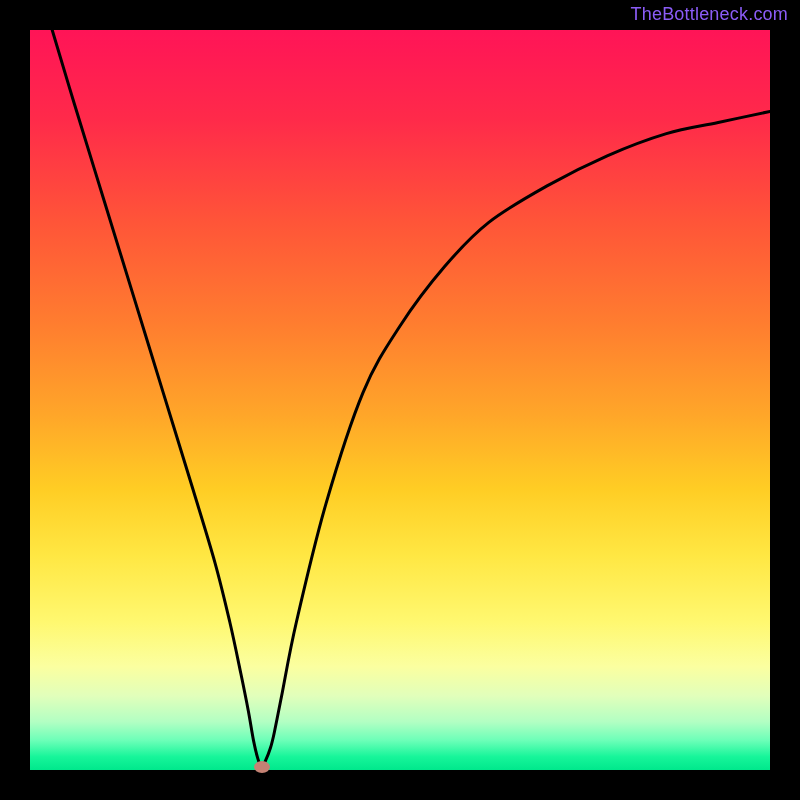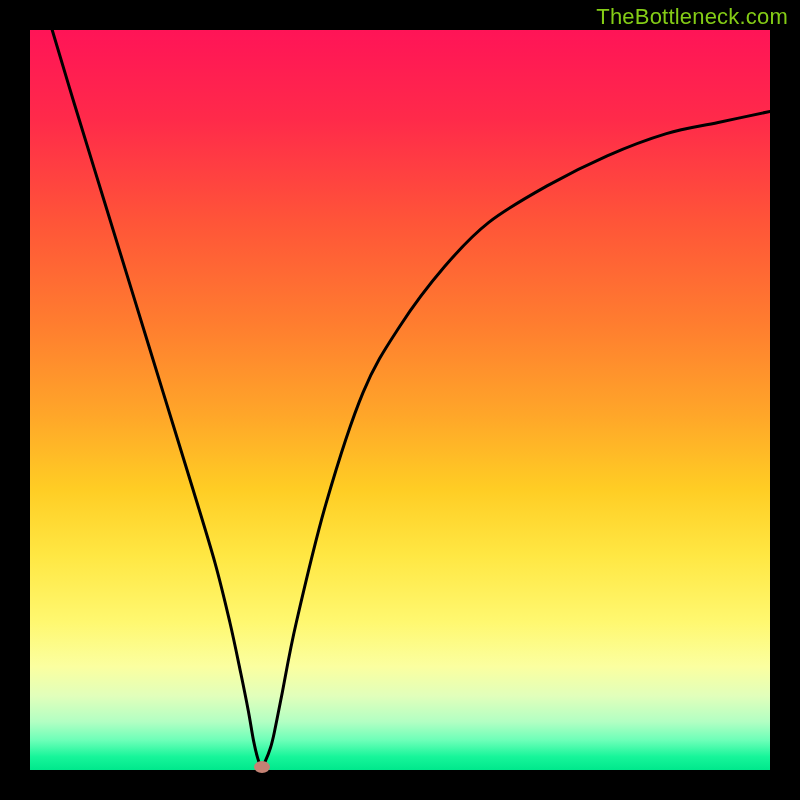--- a/index.html
+++ b/index.html
@@ -38,22 +38,22 @@
       #b2ffc3 93.5%,
       #6cffb8 96%,
       #17f59a 98.2%,
       #00e88c 100%
     );
   }
   .watermark {
     position: absolute;
     top: 4px;
     right: 12px;
-    color: #84cc16;
-    font-size: 22px;
+    color: #8b5cf6;
+    font-size: 18px;
     letter-spacing: 0.2px;
     font-weight: 400;
   }
   svg.curve {
     position: absolute;
     left: 0;
     top: 0;
     width: 740px;
     height: 740px;
   }

